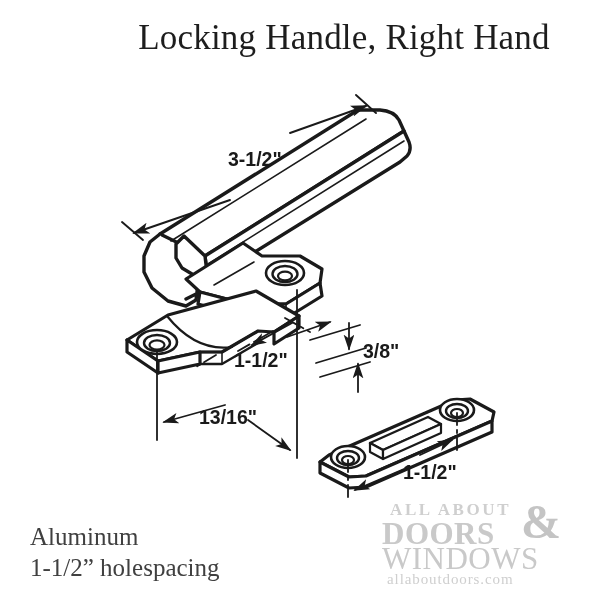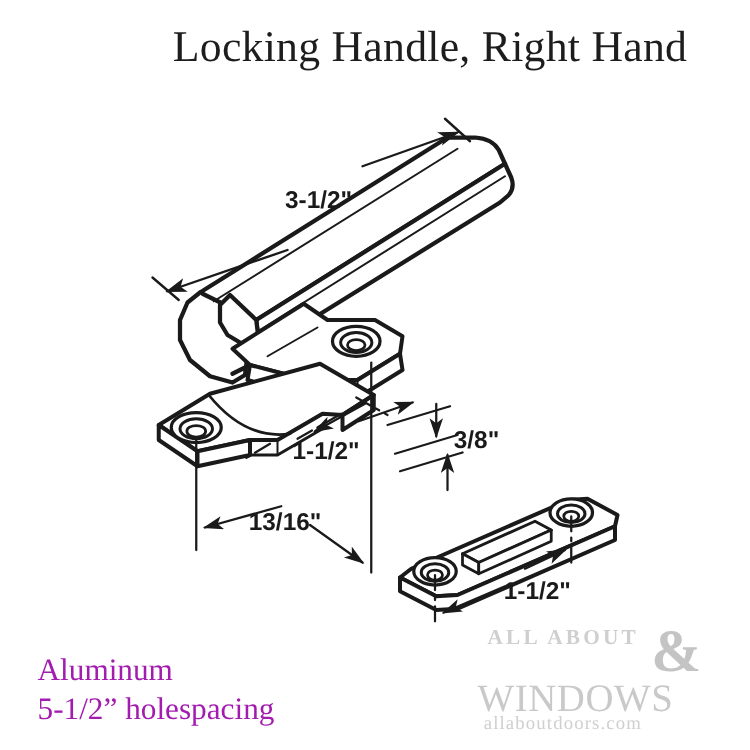--- a/index.html
+++ b/index.html
@@ -50,21 +50,21 @@
   }
 
   
   .spec-block {
     position: absolute;
     left: 30px;
     top: 521px;
     font-family: "Liberation Serif", "DejaVu Serif", serif;
     font-size: 25px;
     line-height: 31px;
-    color: #a21caf;
+    color: #404040;
     white-space: nowrap;
   }
   .spec-line { display: block; }
 
   
   .logo {
     position: absolute;
     left: 378px;
     top: 500px;
     width: 214px;
@@ -273,23 +273,24 @@
       <text x="199" y="424" font-size="19.5">13/16"</text>
 
       <text x="363" y="358" font-size="19.5">3/8"</text>
 
       <text x="403" y="479" font-size="19.5">1-1/2"</text>
     </g>
   </svg>
 
   <div class="spec-block">
     <span class="spec-line">Aluminum</span>
-    <span class="spec-line">5-1/2” holespacing</span>
+    <span class="spec-line">1-1/2” holespacing</span>
   </div>
 
   <div class="logo">
     <span class="logo-l1">ALL ABOUT</span>
+    <span class="logo-l2">DOORS</span>
     <span class="logo-amp">&amp;</span>
     <span class="logo-l3">WINDOWS</span>
     <span class="logo-url">allaboutdoors.com</span>
   </div>
 
 </div>
 
 </body></html>

